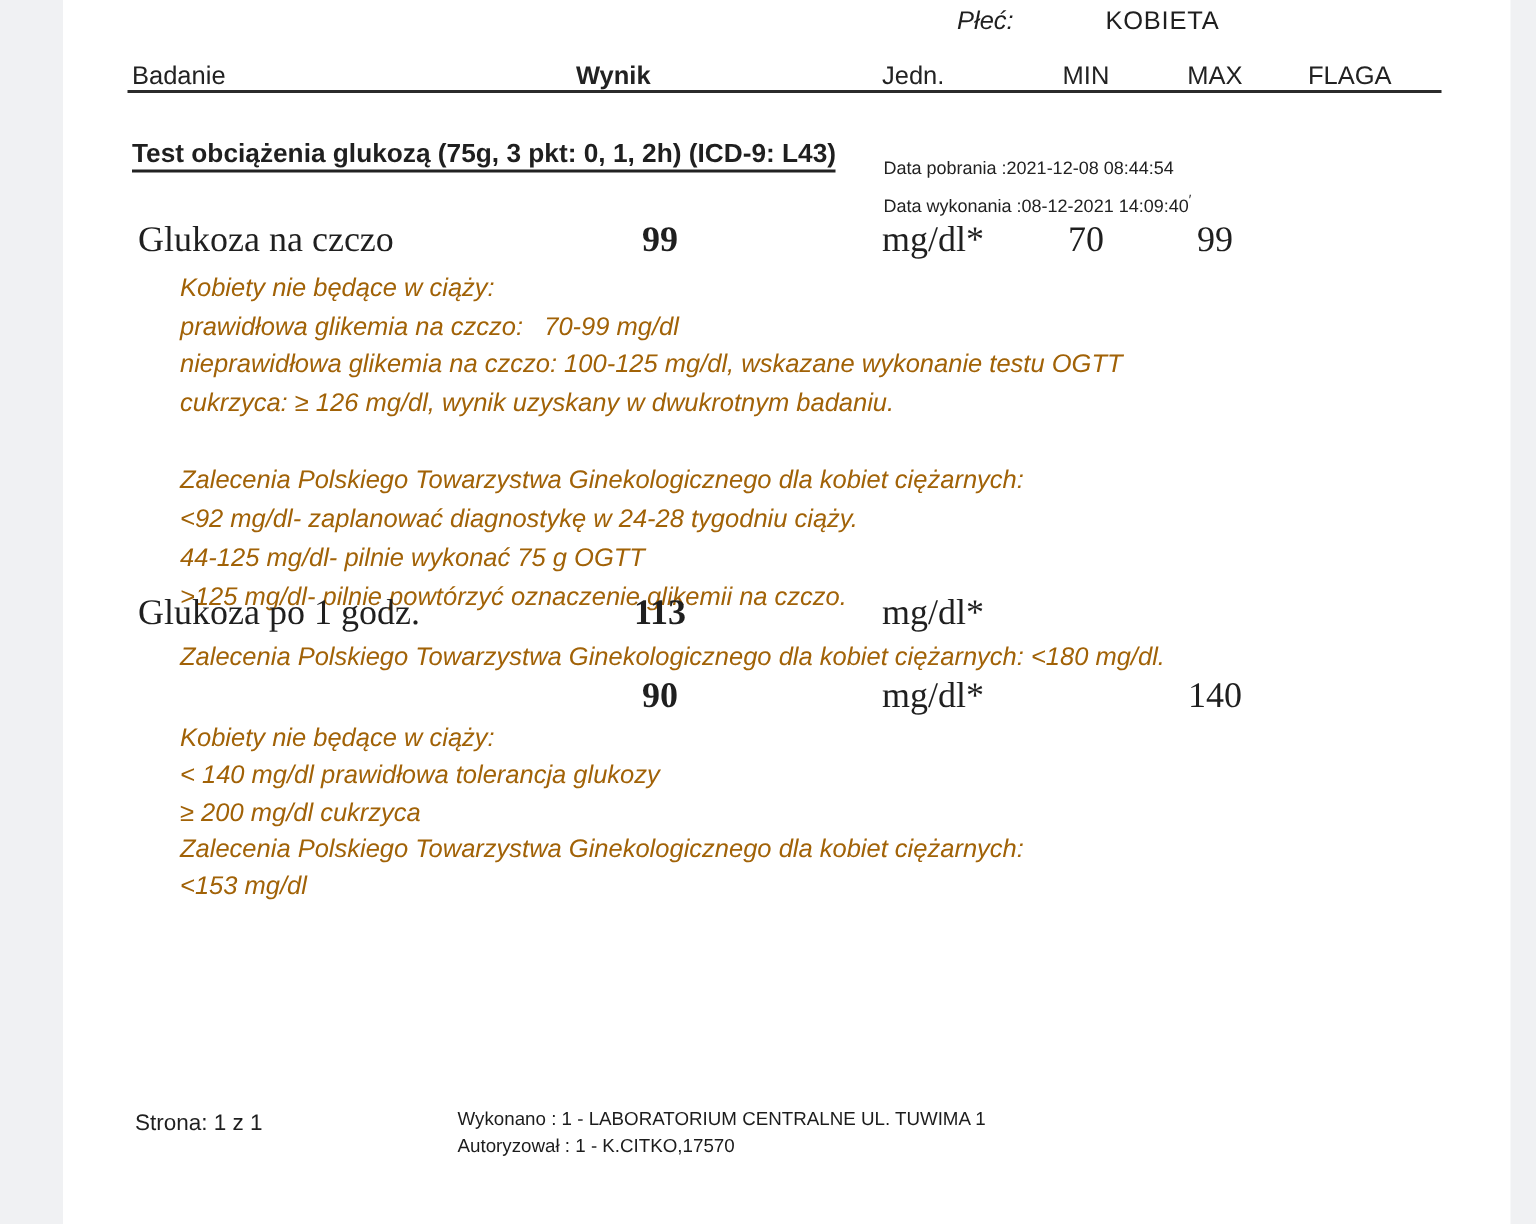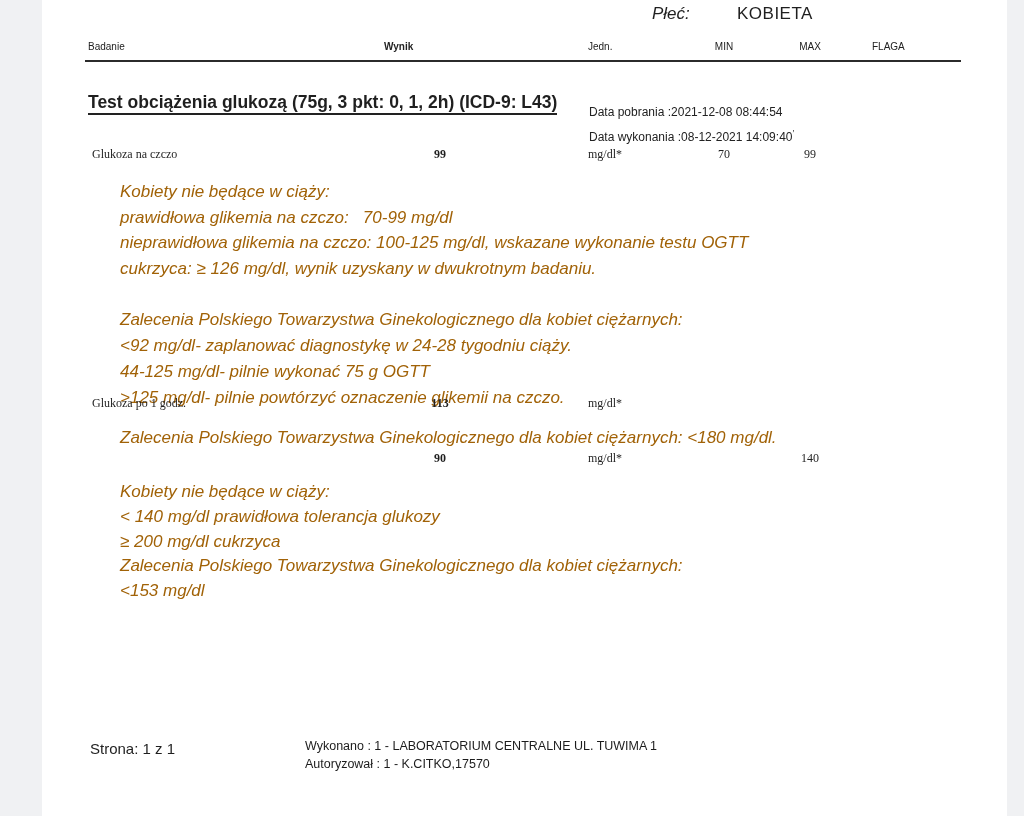--- a/index.html
+++ b/index.html
@@ -9,46 +9,46 @@
     font-family:"Liberation Sans", sans-serif;
     color:#1f1f1f;
     position:relative;
     overflow:hidden;
   }
   .edge-strip { position:absolute; top:0; height:816px; background:#f0f1f3; }
   .edge-strip.left  { left:0;  width:42px; }
   .edge-strip.right { right:0; width:17px; }
 
   
-  .sex-label { position:absolute; left:652px; top:4px; font-size:17px; font-style:italic; }
+  .sex-label { position:absolute; left:638px; top:4px; font-size:17px; font-style:italic; }
   .sex-value { position:absolute; left:737px; top:4px; font-size:17px; letter-spacing:0.5px; }
 
   
-  .colhead { position:absolute; top:41px; font-size:10px; color:#222; }
+  .colhead { position:absolute; top:41px; font-size:17px; color:#222; }
   .ch-badanie { left:88px; }
   .ch-wynik   { left:384px; width:120px; text-align:left;font-weight:bold; }
   .ch-jedn    { left:588px; }
   .ch-min     { left:690px; width:68px; text-align:center; }
   .ch-max     { left:774px; width:72px; text-align:center; }
   .ch-flaga   { left:872px; }
   .head-rule  { position:absolute; left:85px; top:60px; width:876px; height:2px; background:#2b2b2b; }
 
   
   .section-title {
     position:absolute; left:88px; top:92px;
     font-size:17.5px; font-weight:bold;
     border-bottom:2px solid #222; padding-bottom:0;
   }
   .date-line { position:absolute; left:589px; font-size:12px; color:#222; }
   .date-pobrania  { top:105px; }
   .date-wykonania { top:128px; }
   .date-wykonania sup { font-size:9px; }
 
   
-  .result-row { position:absolute; left:0; width:1024px; height:30px; font-family:"Liberation Serif", serif; font-size:12px; }
+  .result-row { position:absolute; left:0; width:1024px; height:30px; font-family:"Liberation Serif", serif; font-size:24px; }
   .row-1 { top:147px; }
   .row-2 { top:396px; }
   .row-3 { top:451px; }
   .cell { position:absolute; top:0; white-space:nowrap; }
   .cell-name   { left:92px; }
   .cell-result { left:380px; width:120px; text-align:center; font-weight:bold; }
   .cell-unit   { left:588px; }
   .cell-min    { left:690px; width:68px; text-align:center; }
   .cell-max    { left:774px; width:72px; text-align:center; }
 

